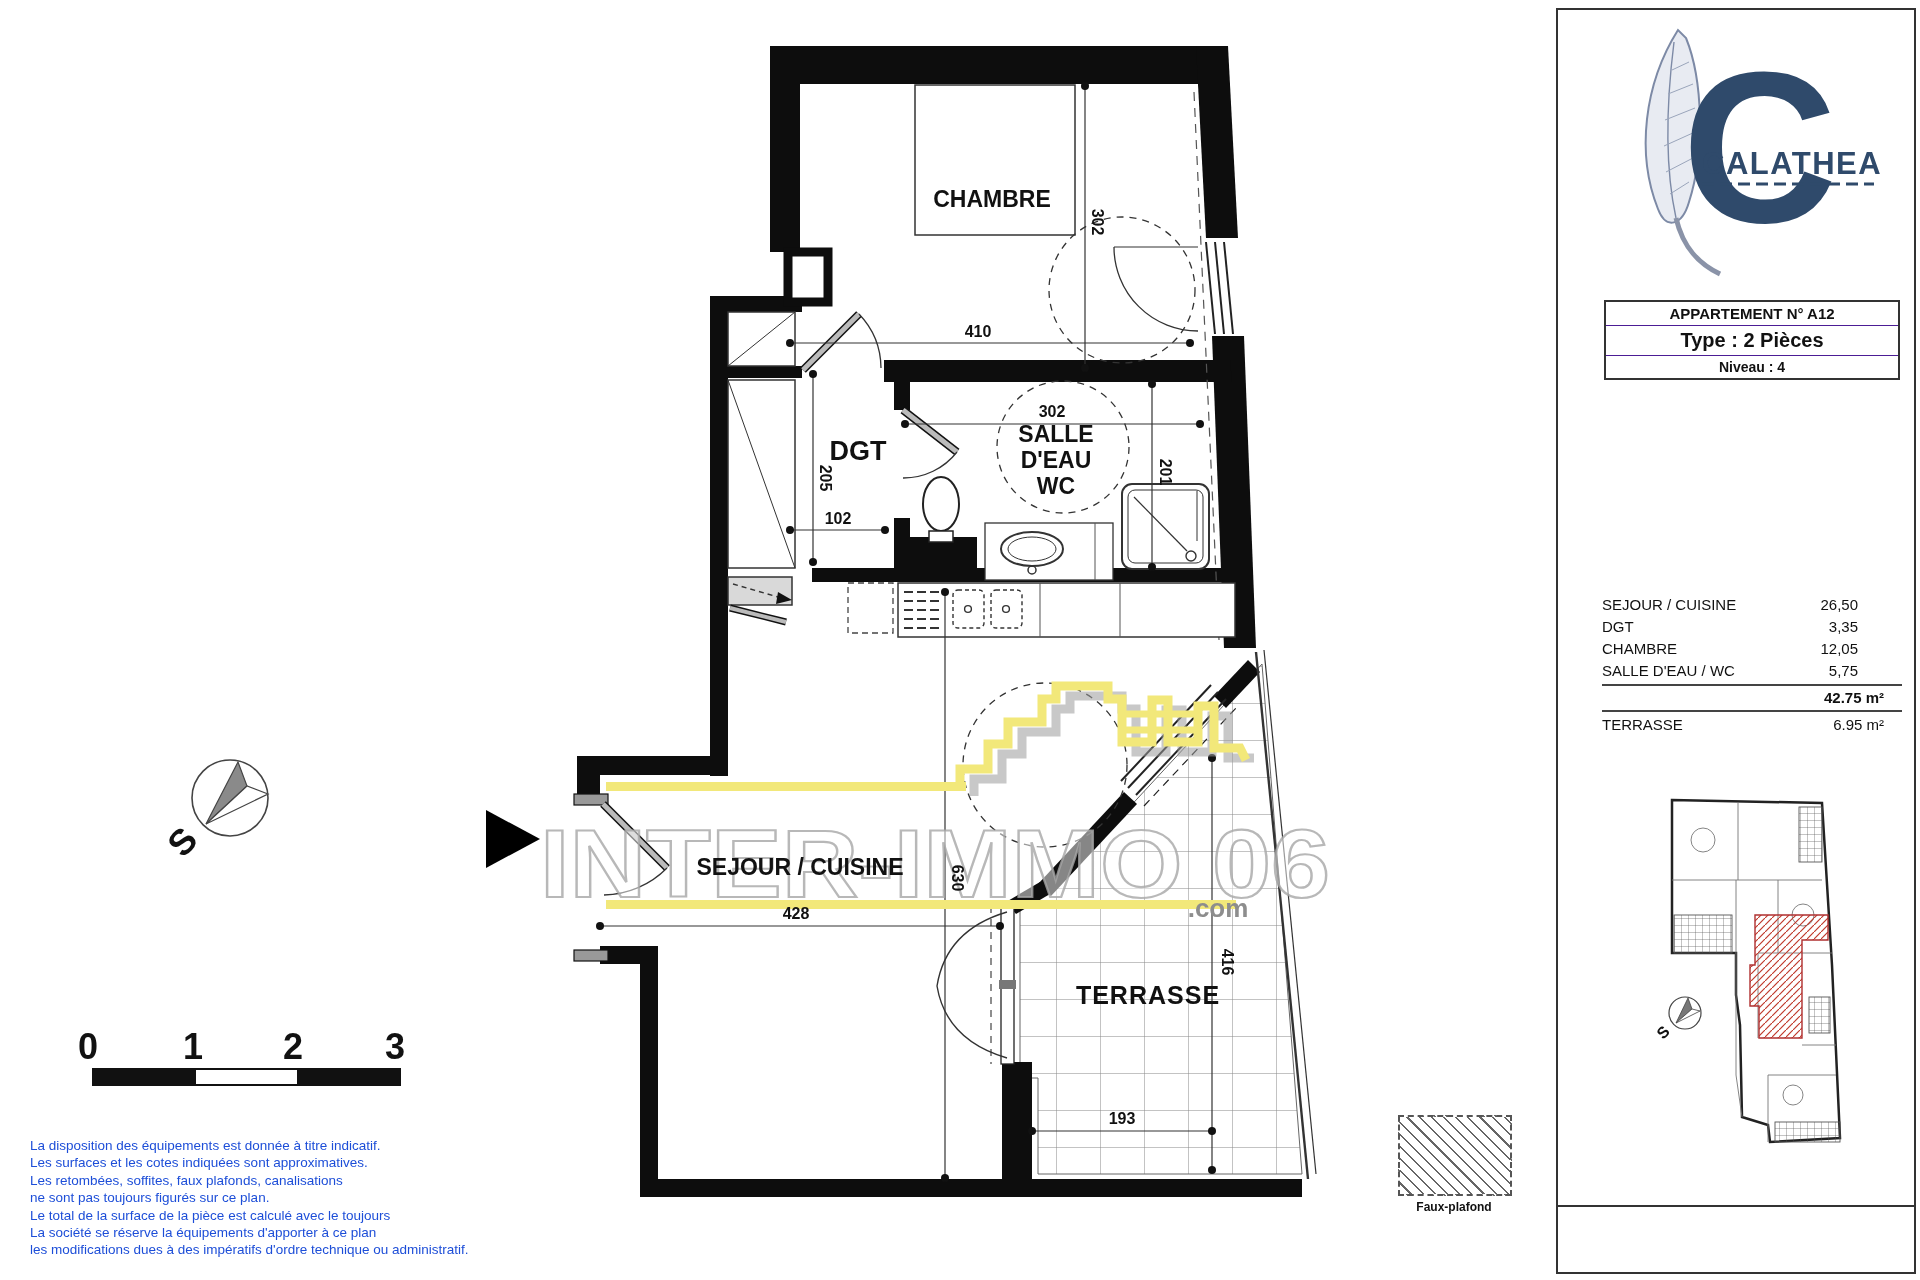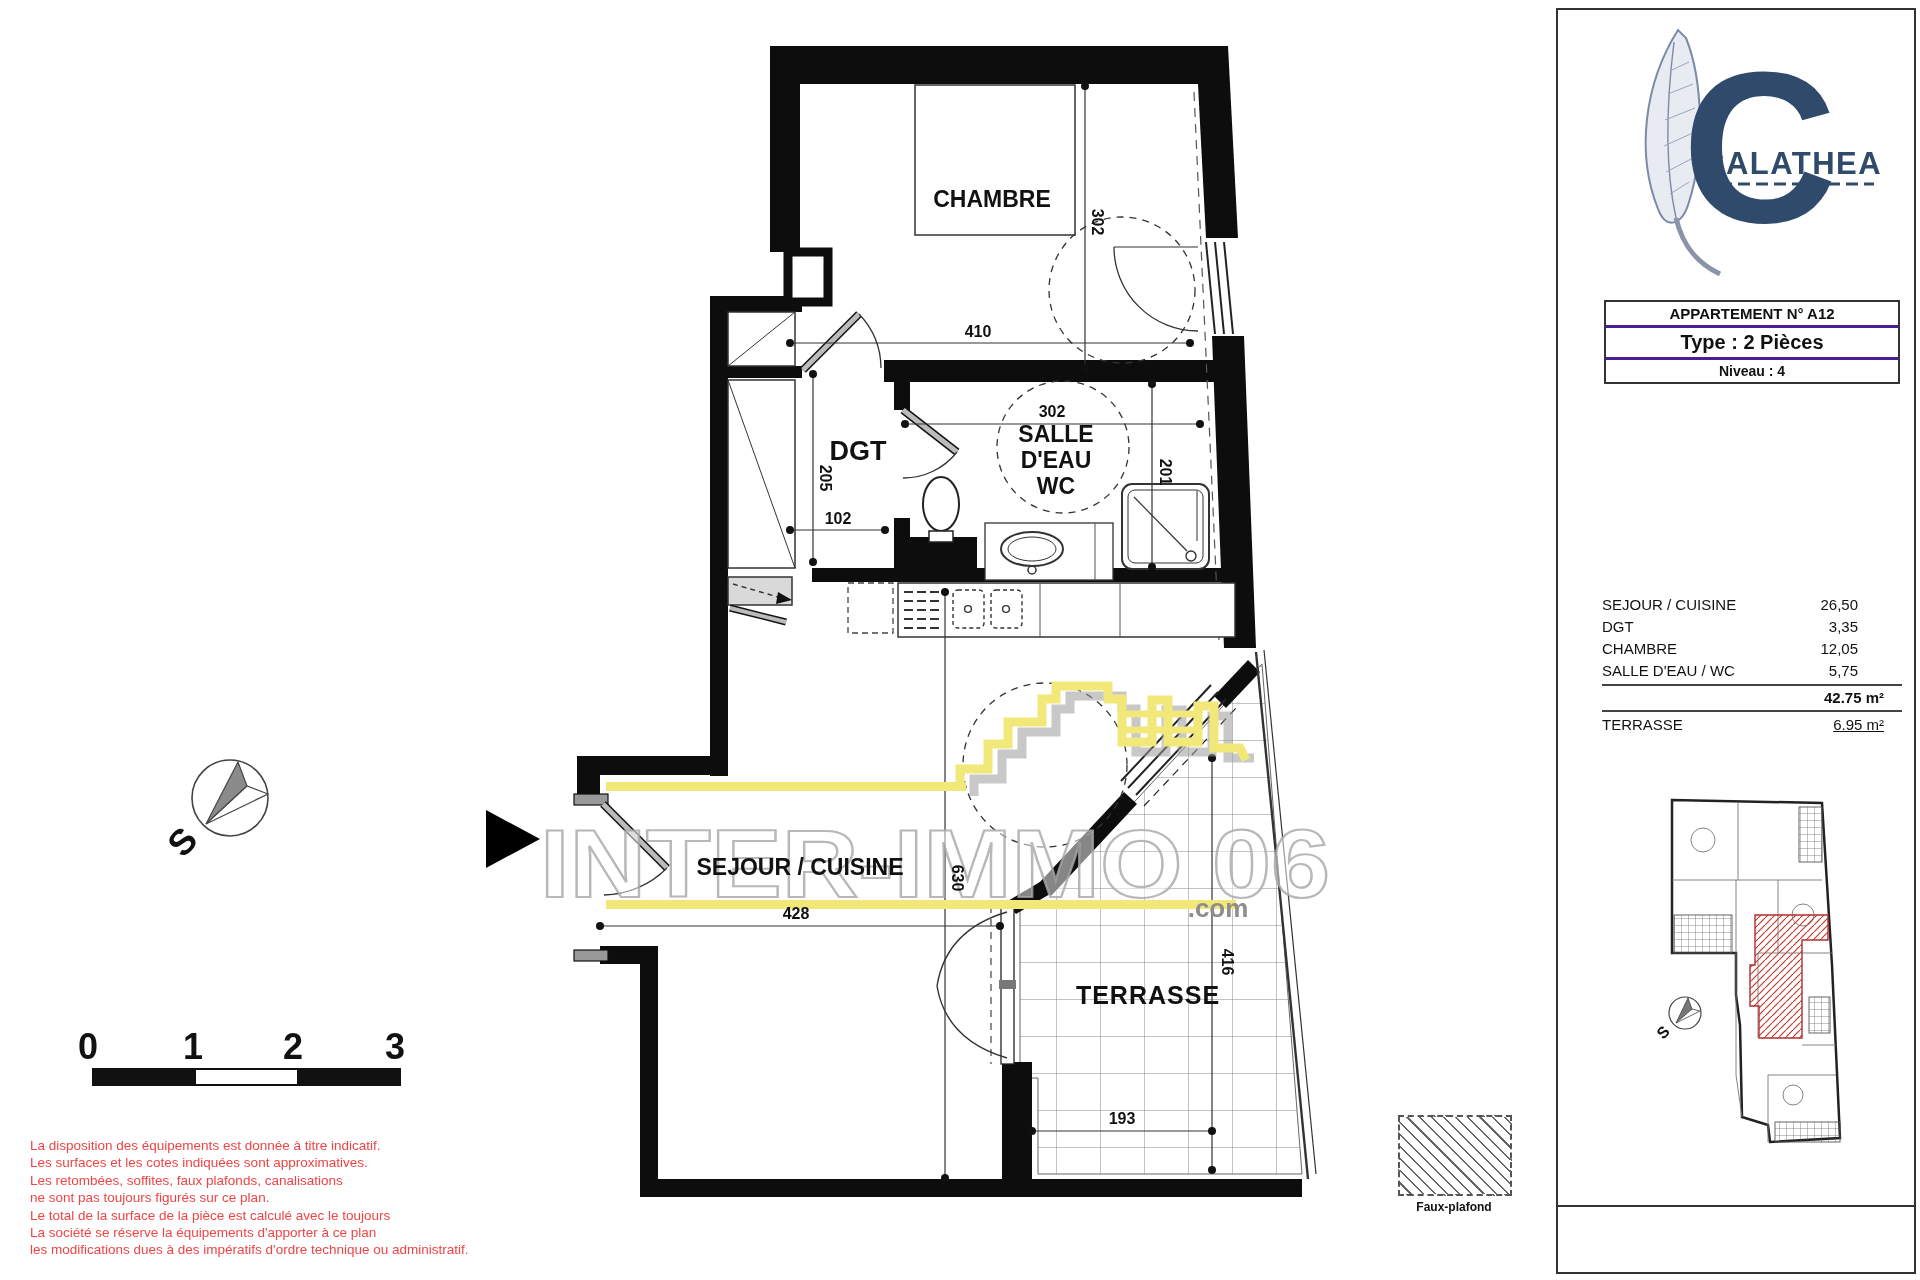--- a/index.html
+++ b/index.html
@@ -5,49 +5,49 @@
   html,body{margin:0;padding:0;background:#fff;}
   #page{position:relative;width:1920px;height:1280px;background:#fff;overflow:hidden;
         font-family:"Liberation Sans",sans-serif;color:#111;}
   svg text{font-family:"Liberation Sans",sans-serif;}
   .abs{position:absolute;}
   
   #panel{position:absolute;left:1556px;top:8px;width:356px;height:1262px;
          border:2px solid #333;background:#fff;}
   #panel .divider{position:absolute;left:0;right:0;top:1195px;border-top:2px solid #333;}
   #infobox{position:absolute;left:46px;top:290px;width:292px;border:2px solid #333;}
-  #infobox .row{border-bottom:3px solid #4c1d95;text-align:center;font-weight:bold;
+  #infobox .row{border-bottom:1px solid #4c1d95;text-align:center;font-weight:bold;
                 padding:3px 0;font-size:15px;}
   #infobox .row:last-child{border-bottom:none;font-size:14px;}
   #infobox .row.mid{font-size:20px;}
   #areas{position:absolute;left:44px;top:584px;width:300px;font-size:15px;}
   .arow{display:flex;justify-content:space-between;height:22px;line-height:22px;}
   .arow .lbl{white-space:nowrap;}
   .arow .val{text-align:left;padding-right:44px;}
   .sumline{border-top:2px solid #444;margin-top:2px;}
   .totalrow{display:flex;justify-content:flex-end;font-weight:bold;height:24px;line-height:24px;
             border-bottom:2px solid #444;}
   .totalrow .val{padding-right:18px;}
   .terrow{display:flex;justify-content:space-between;height:24px;line-height:26px;}
-  .terrow .val{padding-right:18px;text-decoration:underline;}
+  .terrow .val{padding-right:18px;}
   
   #scalenums{position:absolute;left:0;top:1026px;width:430px;height:36px;}
   #scalenums span{position:absolute;font-weight:bold;font-size:36px;transform:translateX(-50%);}
   #scalebarbox{position:absolute;left:92px;top:1068px;width:305px;height:14px;
                border:2px solid #111;display:flex;}
   #scalebarbox div{flex:1;}
   .segb{background:#111;} .segw{background:#fff;}
   
   #legendbox{position:absolute;left:1398px;top:1115px;width:110px;height:77px;
              border:2px dashed #555;
              background:repeating-linear-gradient(45deg,transparent 0 7px,#666 7px 8.6px);}
   #legendlabel{position:absolute;left:1372px;top:1200px;width:164px;text-align:center;
                font-weight:bold;font-size:12px;}
   
-  #disclaimer{position:absolute;left:30px;top:1137px;font-size:13.5px;line-height:17.4px;color:#ef4444;}
+  #disclaimer{position:absolute;left:30px;top:1137px;font-size:13.5px;line-height:17.4px;color:#1d4ed8;}
 </style>
 </head>
 <body>
 
 <div id="page">
 
 <svg class="abs" style="left:0;top:0" width="1920" height="1280" viewBox="0 0 1920 1280">
   <defs>
     <pattern id="tiles" width="44" height="37" patternUnits="userSpaceOnUse">
       <path d="M44 0H0V37" fill="none" stroke="#888" stroke-width="1"></path>

